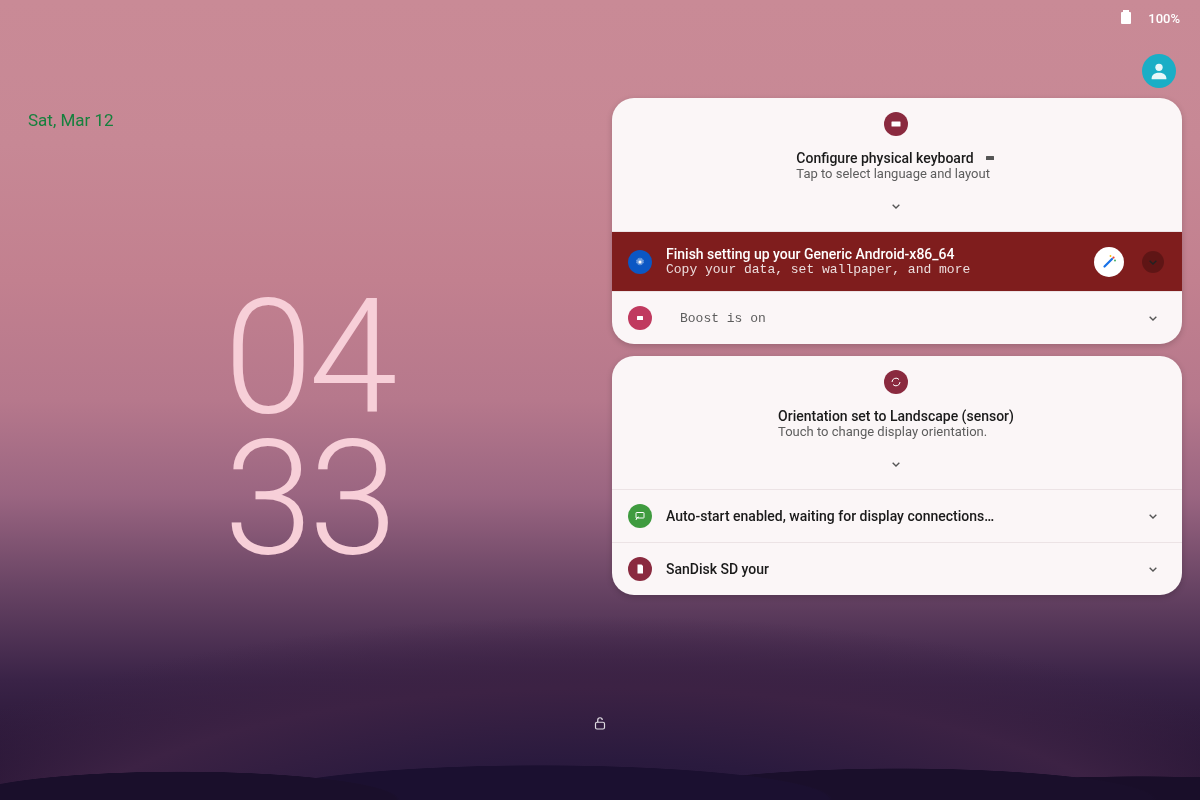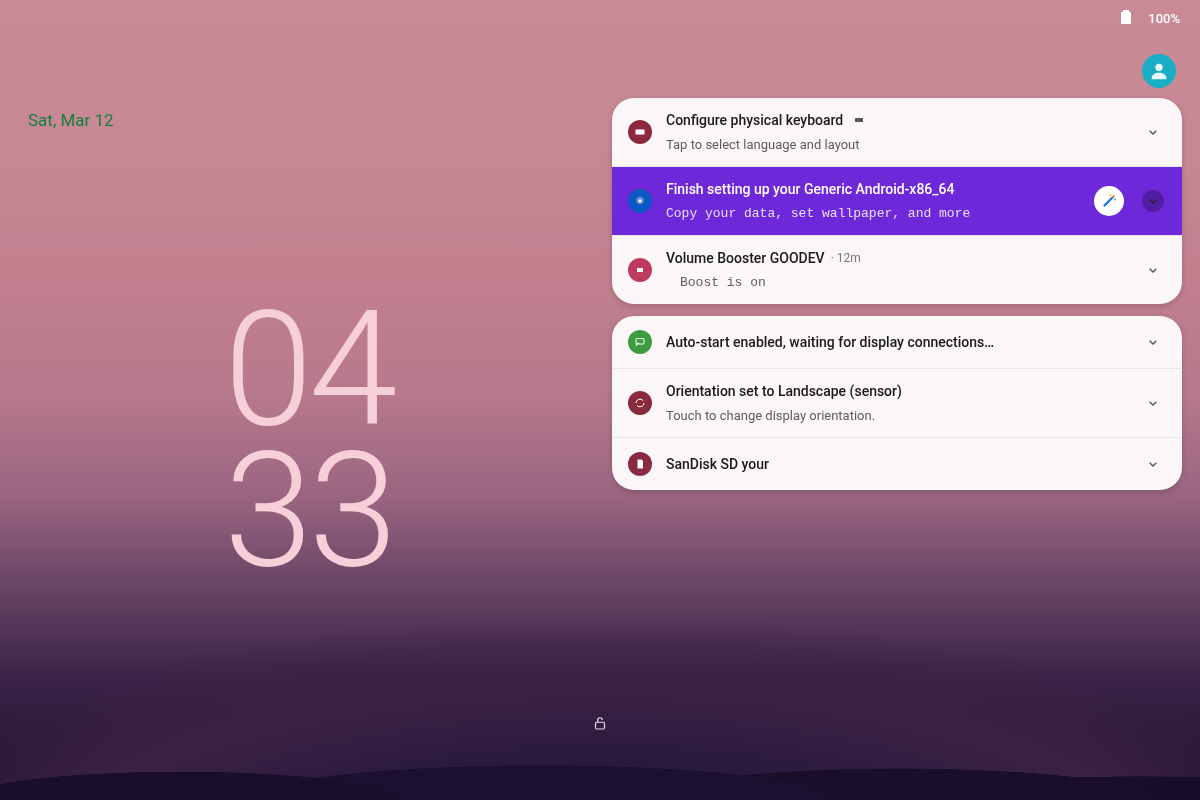--- a/index.html
+++ b/index.html
@@ -25,51 +25,51 @@
   .date-label {
     position: absolute; top: 62px; left: 28px; color: #15803d; font-size: 17px; font-weight: 400; margin-top: 48px;
   }
   .avatar {
     position: absolute; top: 54px; right: 24px; width: 34px; height: 34px; border-radius: 50%;
     background: #1aaec6; display: flex; align-items: center; justify-content: center;
   }
   .avatar svg { width: 22px; height: 22px; fill: #fff; opacity: .9; }
 
   .clock {
-    position: absolute; left: 224px; top: 300px;
+    position: absolute; left: 224px; top: 288px;
     color: #f7cfd8; font-weight: 300; line-height: .88;
     font-size: 160px; letter-spacing: -4px;
   }
   .clock .row { display:block; }
 
   .shade {
     position: absolute; left: 612px; top: 98px; width: 570px;
     display: flex; flex-direction: column; gap: 12px;
   }
   .card {
     background: #fbf6f7; border-radius: 22px; overflow: hidden;
     box-shadow: 0 2px 6px rgba(0,0,0,.18);
   }
   .notif {
     display: flex; align-items: center; gap: 14px;
     padding: 14px 18px 14px 16px; position: relative;
     border-top: 1px solid #ece3e5;
   }
-  .notif:first-child { border-top: none; }
-  .notif.highlight { background: #6d28d9; color: #fff; }
+  .notif:first-child { border-top: none; flex-direction: column; }
+  .notif.highlight { background: #7f1d1d; color: #fff; }
   .notif.highlight .sub { color: rgba(255,255,255,.85); font-family: Liberation Mono, monospace; }
   .nicon {
     width: 24px; height: 24px; border-radius: 50%; flex: none;
     display:flex; align-items:center; justify-content:center;
     font-size: 11px; color:#fff;
   }
   .ntext { flex: 1; min-width: 0; }
   .title { font-size: 14px; color: #1a1a1a; font-weight: 500; display:flex; align-items:center; gap:6px;}
   .notif.highlight .title { color:#fff; }
-  .sub { font-size: 13px; color: #5d5d5d; margin-top: 9px; }
+  .sub { font-size: 13px; color: #5d5d5d; margin-top: 0; }
   .meta { font-size: 12px; color:#777; font-weight:400;}
   .chev {
     width: 22px; height:22px; flex:none; display:flex; align-items:center; justify-content:center;
     border-radius:50%;
   }
   .chev svg { width:16px; height:16px; stroke:#555; stroke-width:2; fill:none; }
   .notif.highlight .chev { background: rgba(0,0,0,.25); }
   .notif.highlight .chev svg { stroke:#222; }
   .wand {
     width:30px; height:30px; border-radius:50%; background:#fff; flex:none;
@@ -169,63 +169,59 @@
           </svg>
         </div>
       </div>
       <div class="notif">
         <div class="nicon" style="background: rgb(192, 58, 95);">
           <svg viewBox="0 0 24 24" width="12" height="12">
             <rect x="6" y="8" width="12" height="8" rx="1" fill="#fff"></rect>
           </svg>
         </div>
         <div class="ntext">
-          <div class="title">
-            <span>Volume Booster GOODEV</span>
-            <span class="meta"> · 12m</span>
-          </div>
           <div class="sub indent">Boost is on</div>
         </div>
         <div class="chev">
           <svg viewBox="0 0 24 24">
             <polyline points="7 10 12 15 17 10"></polyline>
           </svg>
         </div>
       </div>
     </div>
     <div class="card">
       <div class="notif">
+        <div class="nicon" style="background: rgb(138, 42, 63);">
+          <svg viewBox="0 0 24 24" width="12" height="12">
+            <path fill="none" stroke="#fff" stroke-width="2" d="M4 12a8 8 0 0 1 14-5M20 12a8 8 0 0 1-14 5"></path>
+          </svg>
+        </div>
+        <div class="ntext">
+          <div class="title">
+            <span>Orientation set to Landscape (sensor)</span>
+          </div>
+          <div class="sub">Touch to change display orientation.</div>
+        </div>
+        <div class="chev">
+          <svg viewBox="0 0 24 24">
+            <polyline points="7 10 12 15 17 10"></polyline>
+          </svg>
+        </div>
+      </div>
+      <div class="notif">
         <div class="nicon" style="background: rgb(63, 155, 63);">
           <svg viewBox="0 0 24 24" width="12" height="12">
             <rect x="4" y="5" width="16" height="11" rx="1" fill="none" stroke="#fff" stroke-width="2"></rect>
             <path d="M4 20a6 6 0 0 1 6-6" fill="none" stroke="#fff" stroke-width="2"></path>
           </svg>
         </div>
         <div class="ntext">
           <div class="title">
             <span>Auto-start enabled, waiting for display connections…</span>
           </div>
-        </div>
-        <div class="chev">
-          <svg viewBox="0 0 24 24">
-            <polyline points="7 10 12 15 17 10"></polyline>
-          </svg>
-        </div>
-      </div>
-      <div class="notif">
-        <div class="nicon" style="background: rgb(138, 42, 63);">
-          <svg viewBox="0 0 24 24" width="12" height="12">
-            <path fill="none" stroke="#fff" stroke-width="2" d="M4 12a8 8 0 0 1 14-5M20 12a8 8 0 0 1-14 5"></path>
-          </svg>
-        </div>
-        <div class="ntext">
-          <div class="title">
-            <span>Orientation set to Landscape (sensor)</span>
-          </div>
-          <div class="sub">Touch to change display orientation.</div>
         </div>
         <div class="chev">
           <svg viewBox="0 0 24 24">
             <polyline points="7 10 12 15 17 10"></polyline>
           </svg>
         </div>
       </div>
       <div class="notif">
         <div class="nicon" style="background: rgb(138, 42, 63);">
           <svg viewBox="0 0 24 24" width="12" height="12">

